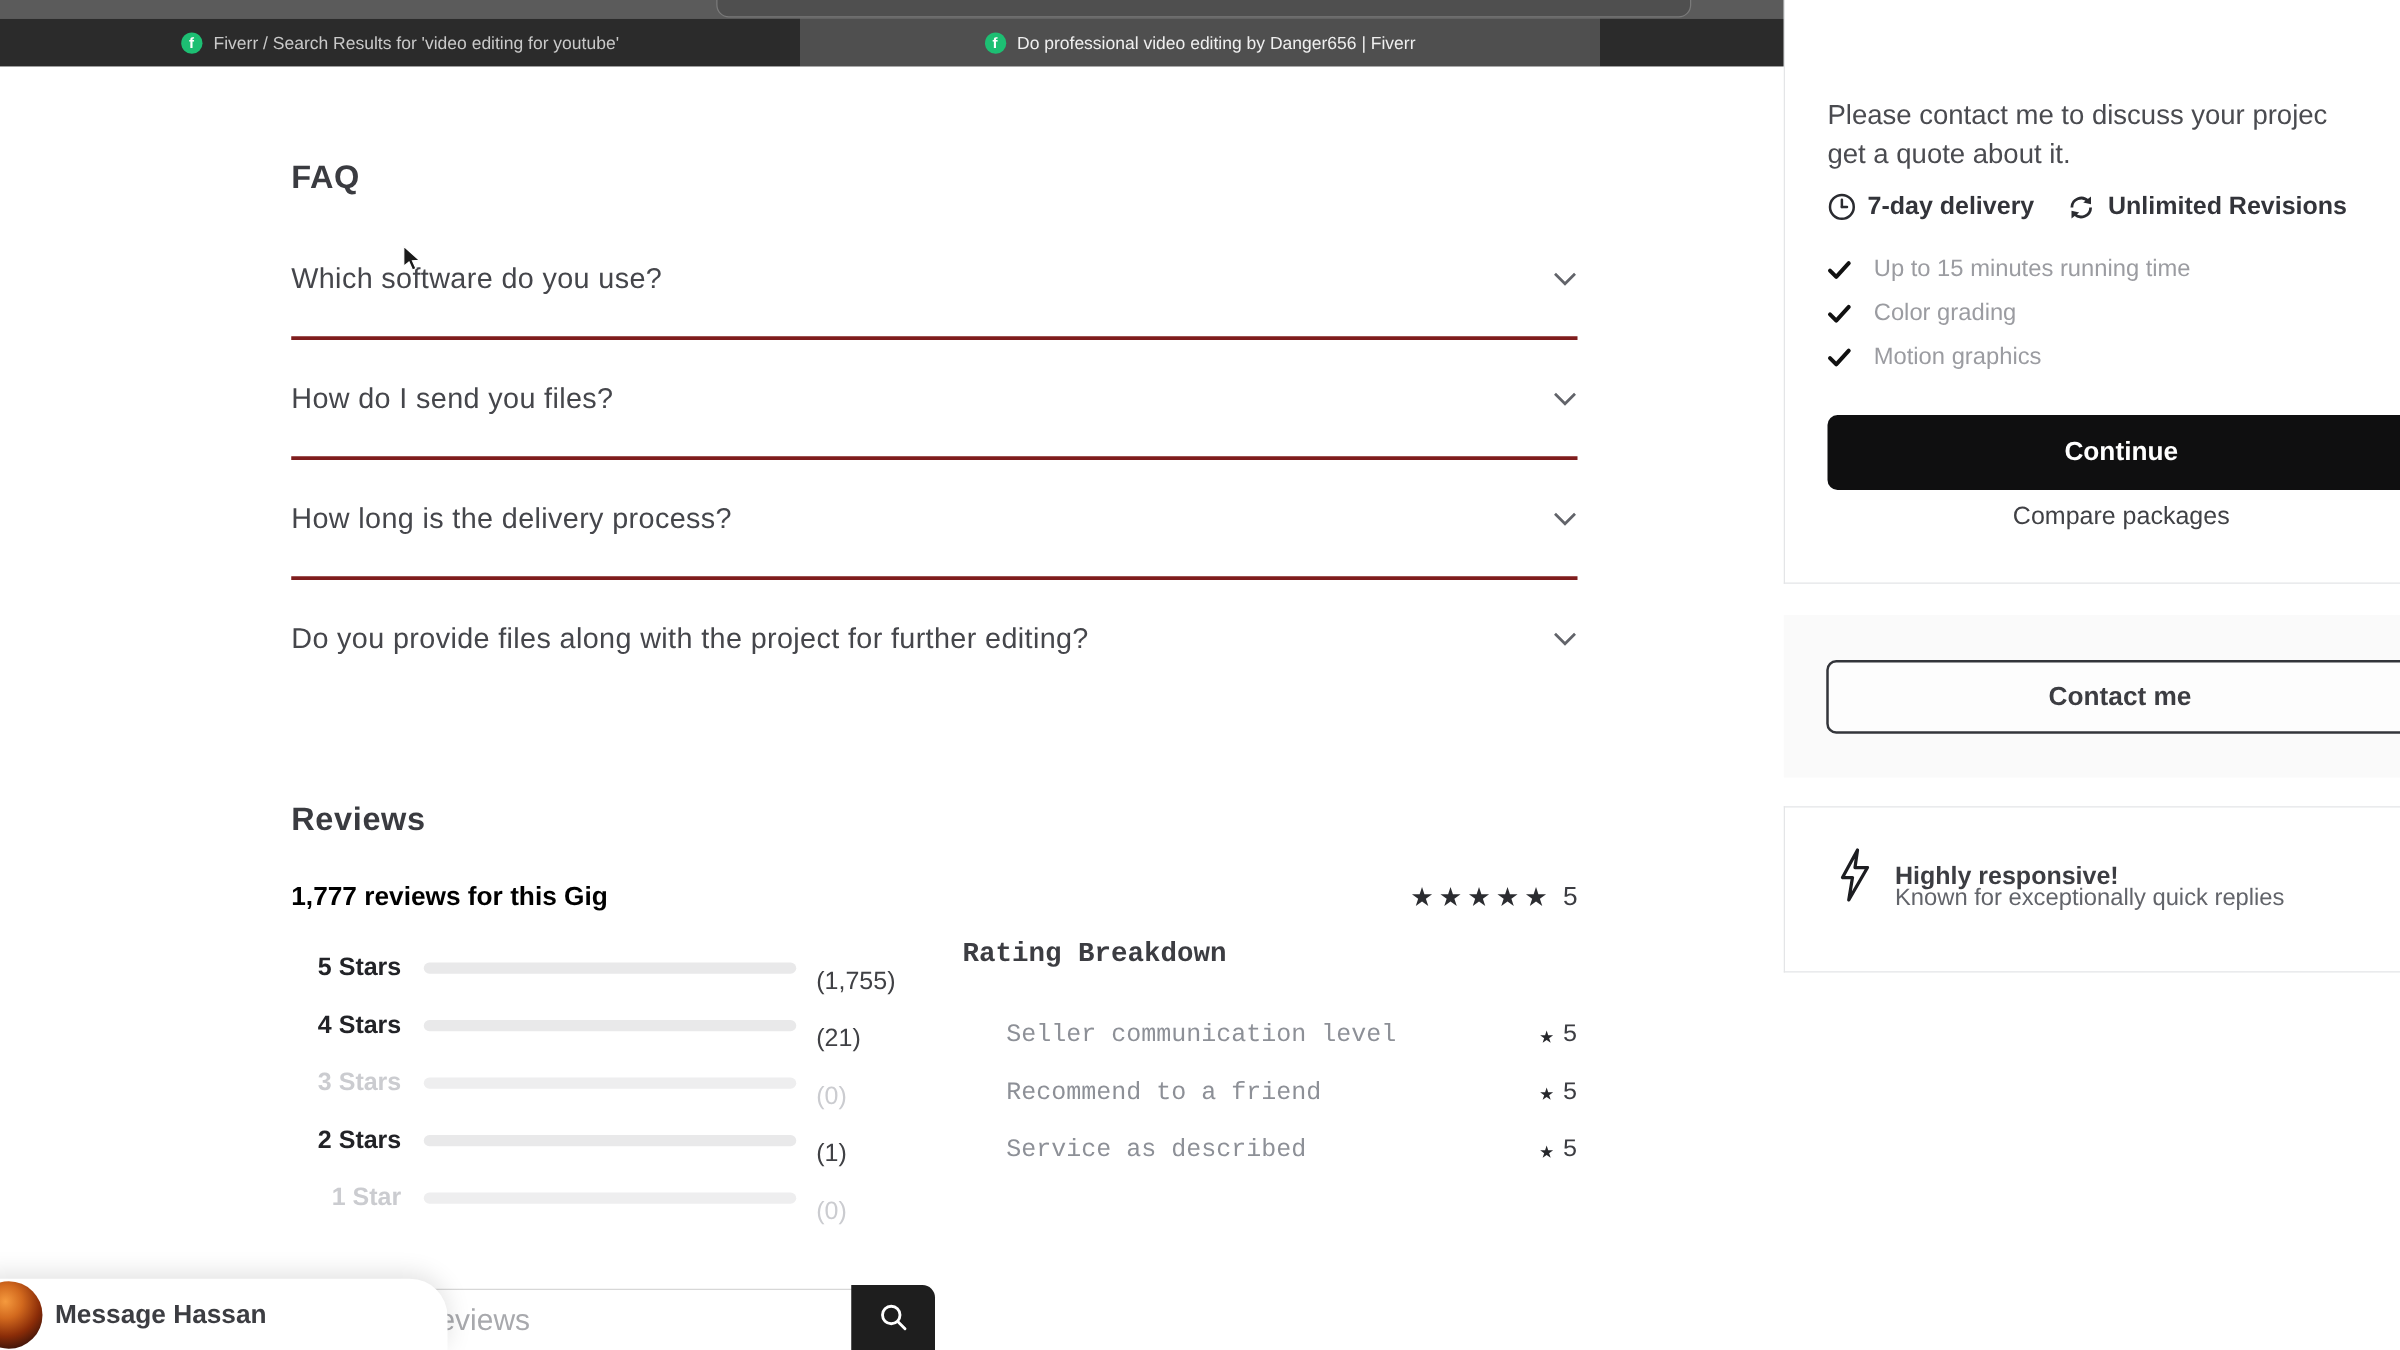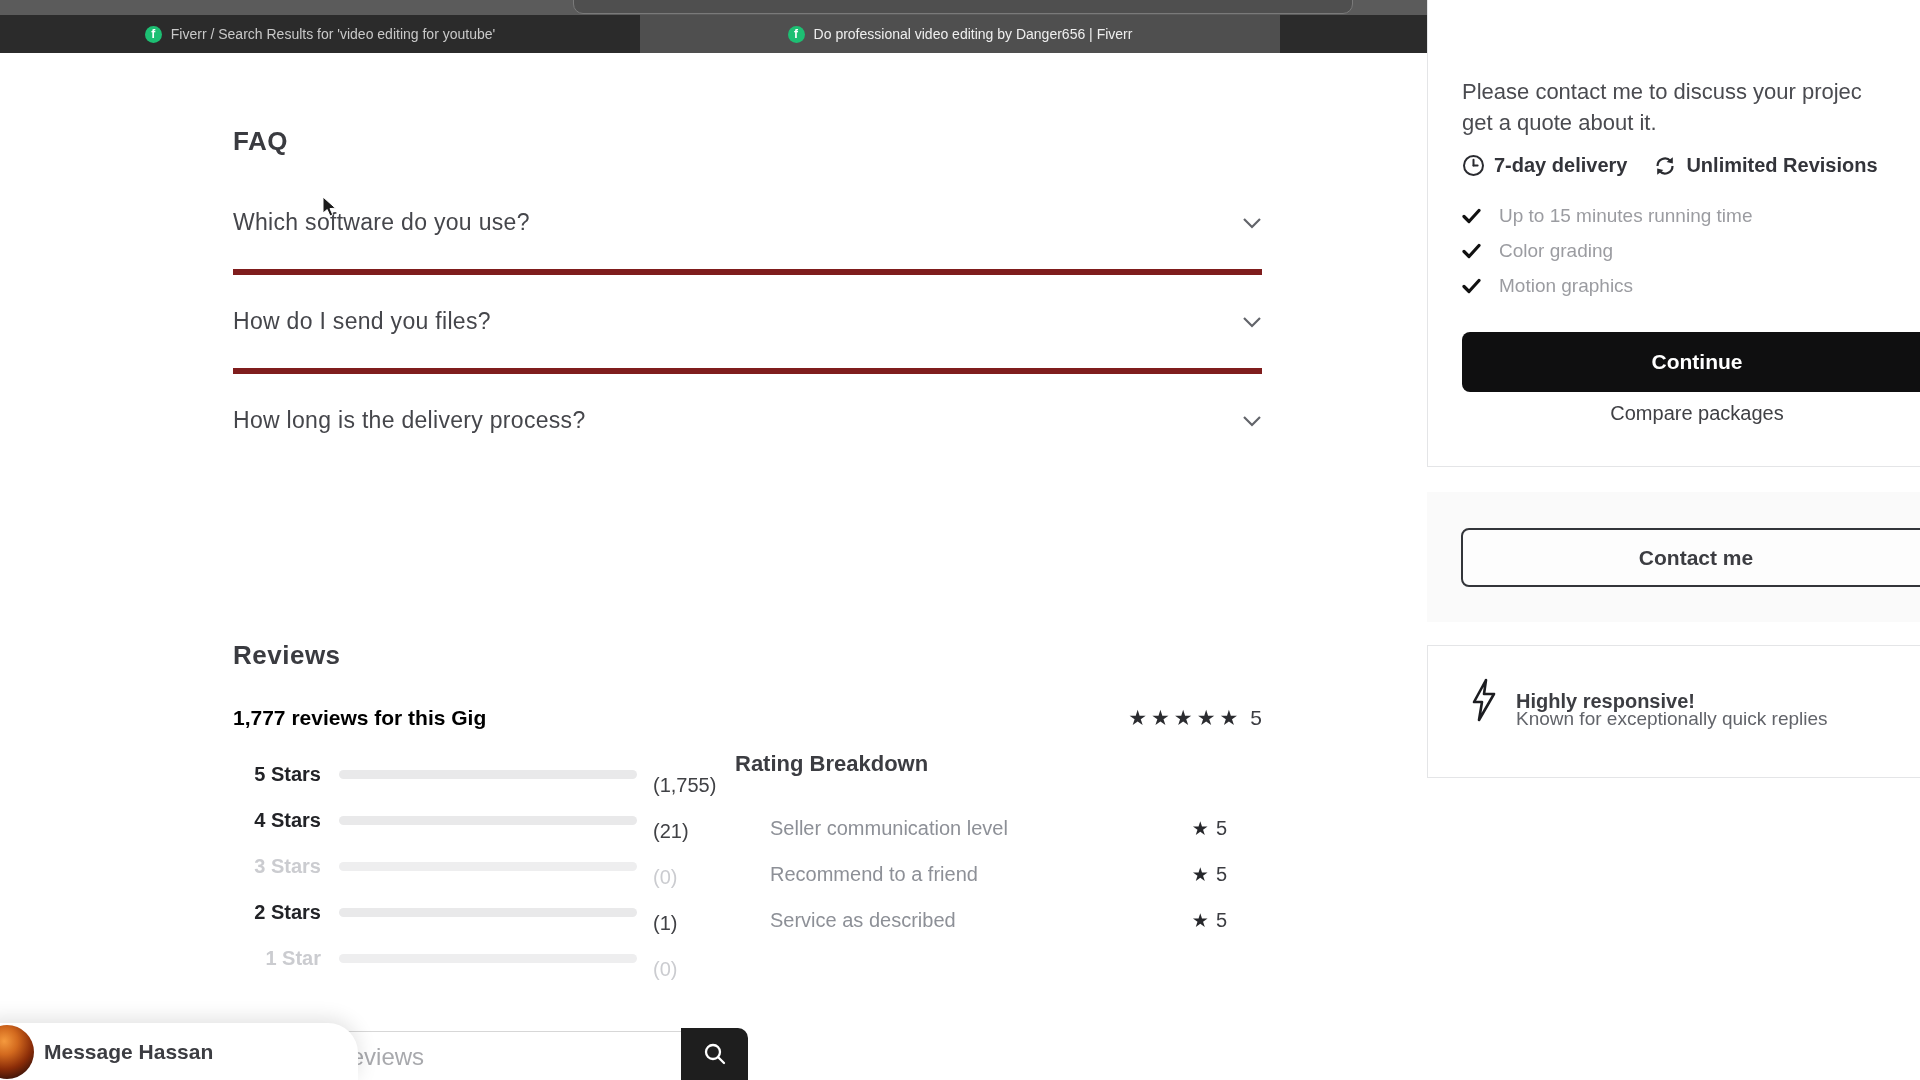--- a/index.html
+++ b/index.html
@@ -16,21 +16,21 @@
   .tab.active{background:#4f4f4f;color:#efefef;}
   .fav-fiverr{width:17px;height:17px;border-radius:50%;background:#1dbf73;color:#fff;
               display:flex;align-items:center;justify-content:center;font-size:12px;font-weight:bold;flex:0 0 auto;}
   .fav-chatgpt{width:17px;height:17px;border-radius:4px;background:#7aa195;color:#fff;
                display:flex;align-items:center;justify-content:center;font-size:12px;flex:0 0 auto;}
 
   
   .faq-title{position:absolute;left:233px;top:126px;font-size:26px;font-weight:bold;color:#3a3b40;letter-spacing:.5px;}
   .faq-list{position:absolute;left:233px;top:176px;width:1029px;}
   .faq-row{height:93px;display:flex;align-items:center;justify-content:space-between;
-           border-bottom:6px solid #7f1d1d;cursor:pointer;}
+           border-bottom:3px solid #7f1d1d;cursor:pointer;}
   .faq-row:last-child{border-bottom:none;}
   .faq-q{font-size:23px;color:#45464b;letter-spacing:.3px;}
 
   
   .reviews-title{position:absolute;left:233px;top:640px;font-size:26px;font-weight:bold;color:#3a3b40;letter-spacing:.5px;}
   .reviews-summary{position:absolute;left:233px;top:700px;width:1029px;height:36px;
                    display:flex;align-items:center;justify-content:space-between;}
   .summary-text{font-size:21px;font-weight:bold;color:#000000;}
   .overall{display:flex;align-items:center;gap:8px;}
   .overall .stars{font-size:21px;color:#2b2c30;letter-spacing:4px;}
@@ -38,21 +38,21 @@
 
   .histogram{position:absolute;left:233px;top:751px;width:520px;}
   .h-row{height:46px;display:flex;align-items:center;}
   .h-label{width:88px;text-align:right;font-size:20px;font-weight:600;color:#222327;white-space:nowrap;}
   .h-track{margin-left:18px;width:298px;height:9px;border-radius:5px;background:#e9e9ea;overflow:hidden;flex:0 0 auto;}
   .h-fill{height:100%;border-radius:5px;background:#1a1b1e;}
   .h-count{margin-left:16px;font-size:20px;color:#404145;margin-top:23px;}
   .h-row.muted .h-label,.h-row.muted .h-count{color:#cbccd0;}
   .h-row.muted .h-track{background:#eeeeef;}
 
-  .breakdown{position:absolute;left:735px;top:751px;width:492px;}
+  .breakdown{position:absolute;left:770px;top:751px;width:492px;font-family:Liberation Mono, monospace;}
   .rb-title{font-size:22px;font-weight:600;color:#3c3d42;line-height:26px;margin-bottom:28px;}
   .rb-row{height:46px;display:flex;align-items:center;justify-content:space-between;}
   .rb-label{font-size:20px;color:#8d9097;margin-left:35px;}
   .rb-value{display:flex;align-items:center;gap:7px;}
   .rb-star{font-size:19px;color:#26272b;}
   .rb-num{font-size:20px;color:#3c3d42;}
 
   
   .sb-card1{position:absolute;left:1427px;top:-8px;width:500px;height:474px;background:#fff;
             border-left:1px solid #e4e5e7;border-bottom:1px solid #e4e5e7;}
@@ -131,20 +131,26 @@
       <svg class="chev" width="20" height="12" viewBox="0 0 20 12">
           <polyline points="2,2 10,10 18,2" fill="none" stroke="#62646a" stroke-width="2.2"></polyline>
         </svg>
     </div>
     <div class="faq-row">
       <span class="faq-q">How long is the delivery process?</span>
       <svg class="chev" width="20" height="12" viewBox="0 0 20 12">
           <polyline points="2,2 10,10 18,2" fill="none" stroke="#62646a" stroke-width="2.2"></polyline>
         </svg>
     </div>
+    <div class="faq-row">
+      <span class="faq-q">Do you provide files along with the project for further editing?</span>
+      <svg class="chev" width="20" height="12" viewBox="0 0 20 12">
+          <polyline points="2,2 10,10 18,2" fill="none" stroke="#62646a" stroke-width="2.2"></polyline>
+        </svg>
+    </div>
   </div>
 
   <div class="reviews-title">Reviews</div>
   <div class="reviews-summary">
     <span class="summary-text">1,777 reviews for this Gig</span>
     <span class="overall">
       <span class="stars">★★★★★</span>
       <span class="val">5</span>
     </span>
   </div>

